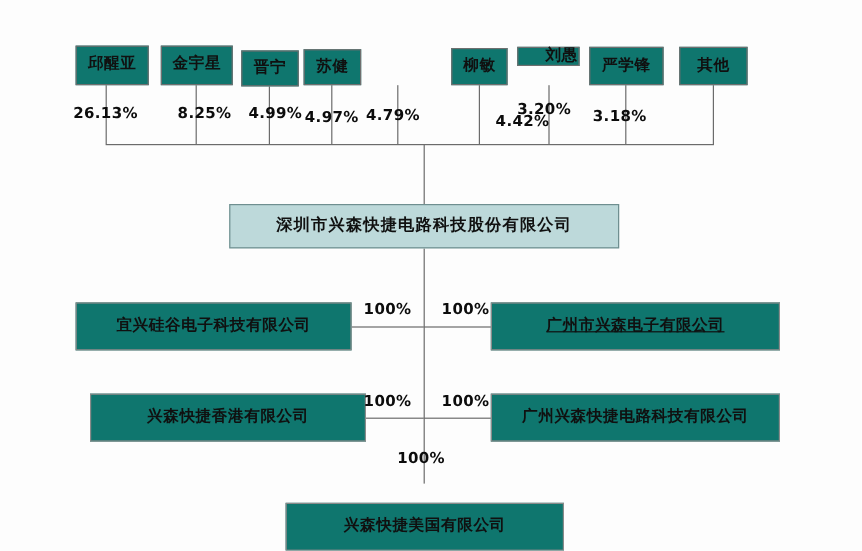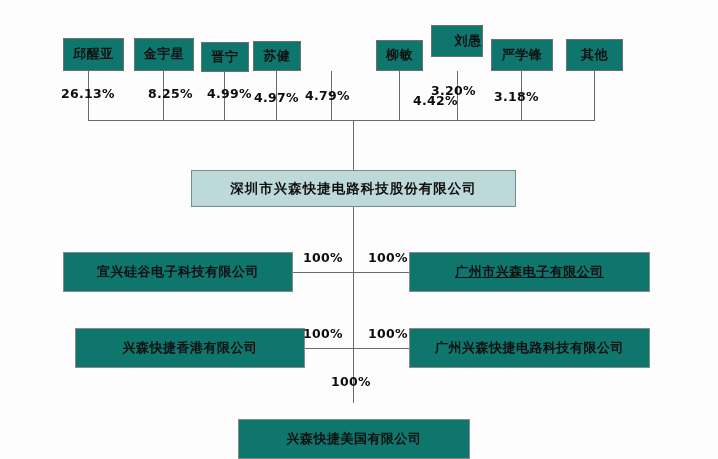--- a/index.html
+++ b/index.html
@@ -87,21 +87,21 @@
   </div>
   <div class="node shareholder" style="left:201px; top:42px;  width:48px;  height:30px;">
     <span>晋宁</span>
   </div>
   <div class="node shareholder" style="left:253px; top:41px;  width:48px;  height:30px;">
     <span>苏健</span>
   </div>
   <div class="node shareholder" style="left:376px; top:40px;  width:47px;  height:31px;">
     <span>柳敏</span>
   </div>
-  <div class="node shareholder" style="left:431px; top:25px;  width:52px;  height:32px;padding-left:22px;">
+  <div class="node shareholder" style="left:431px; top:39px;  width:52px;  height:16px;padding-left:22px;">
     <span>刘愚</span>
   </div>
   <div class="node shareholder" style="left:566px; top:39px;  width:57px;  height:32px;">
     <span>其他</span>
   </div>
   <div class="node shareholder" style="left:491px; top:39px;  width:62px;  height:32px;">
     <span>严学锋</span>
   </div>
 
   <div class="pct" style="left:61px;  top:86px;">26.13%</div>

